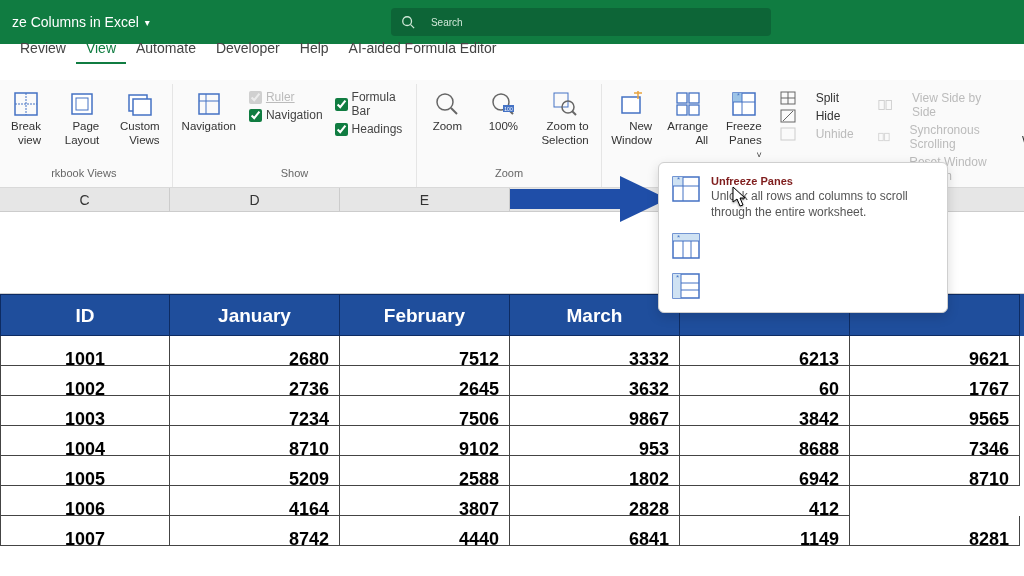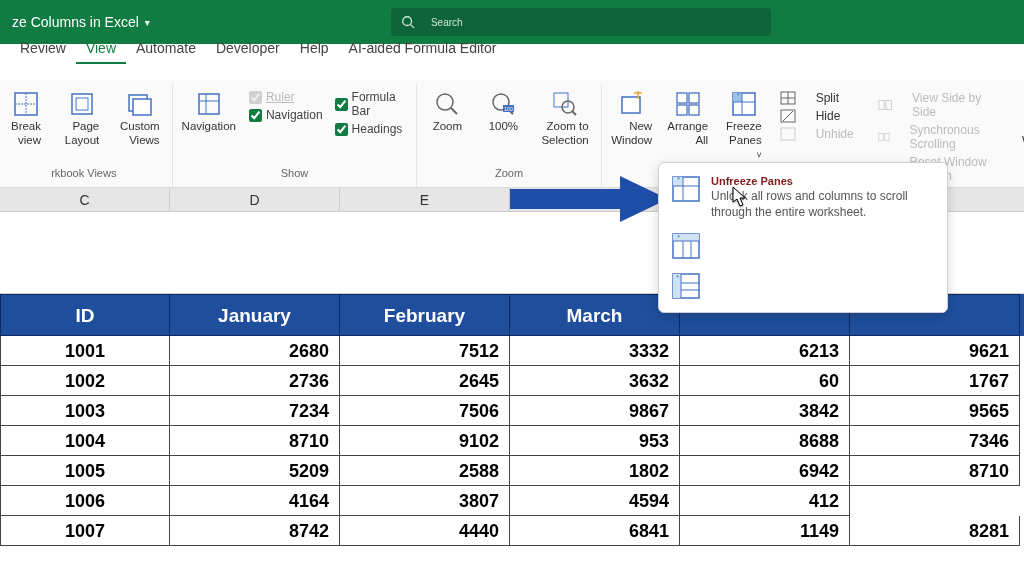--- a/index.html
+++ b/index.html
@@ -44,21 +44,21 @@
   .col-cell { width: 170px; text-align: center; font-size: 14px; color: #333; border-right: 1px solid #ccc; line-height: 24px; }
 
   
   .sheet { background: #ffffff; border-radius: 13px; }
   .empty-row { height: 48px; border-bottom: 1px solid #d0d0d0; background: #ffffff; }
   .sheet-header { display: flex; height: 42px; background: #1f4e9c; }
   .sheet-header .cell { width: 170px; color: #ffffff; font-size: 19px; font-weight: 700; text-align: center; line-height: 42px; border: 1px solid #0d2b62; border-left: none; }
   .sheet-header .cell:first-child { border-left: 1px solid #0d2b62; }
 
   .data-row { display: flex; height: 30px; }
-  .data-row .cell { width: 170px; font-size: 18px; font-weight: 700; text-align: right; padding: 0 10px; line-height: 30px; border: 1px solid #444; border-top: none; border-left: none; color: #000; }
+  .data-row .cell { width: 170px; font-size: 18px; font-weight: 700; text-align: right; padding: 8px 10px; line-height: 30px; border: 1px solid #444; border-top: none; border-left: none; color: #000; }
   .data-row .cell:first-child { text-align: center; border-left: 1px solid #444; }
 
   
   .arrow { position: absolute; top: 174px; left: 510px; z-index: 5; }
   .arrow svg { width: 160px; height: 50px; }
 
   
   .dropdown { position: absolute; top: 162px; left: 658px; width: 290px; background: #ffffff; border: 1px solid #cfcfcf; box-shadow: 0 4px 12px rgba(0,0,0,0.15); border-radius: 6px; padding: 6px; z-index: 10; }
   .dropdown-item { display: flex; gap: 10px; padding: 6px 6px; border-radius: 4px; cursor: pointer; }
   .dropdown-item .dd-icon { width: 30px; height: 28px; flex-shrink: 0; }
@@ -364,21 +364,21 @@
         <div class="cell">5209</div>
         <div class="cell">2588</div>
         <div class="cell">1802</div>
         <div class="cell">6942</div>
         <div class="cell">8710</div>
       </div>
       <div class="data-row">
         <div class="cell">1006</div>
         <div class="cell">4164</div>
         <div class="cell">3807</div>
-        <div class="cell">4594</div>
+        <div class="cell">2828</div>
         <div class="cell">412</div>
       </div>
       <div class="data-row">
         <div class="cell">1007</div>
         <div class="cell">8742</div>
         <div class="cell">4440</div>
         <div class="cell">6841</div>
         <div class="cell">1149</div>
         <div class="cell">8281</div>
       </div>

